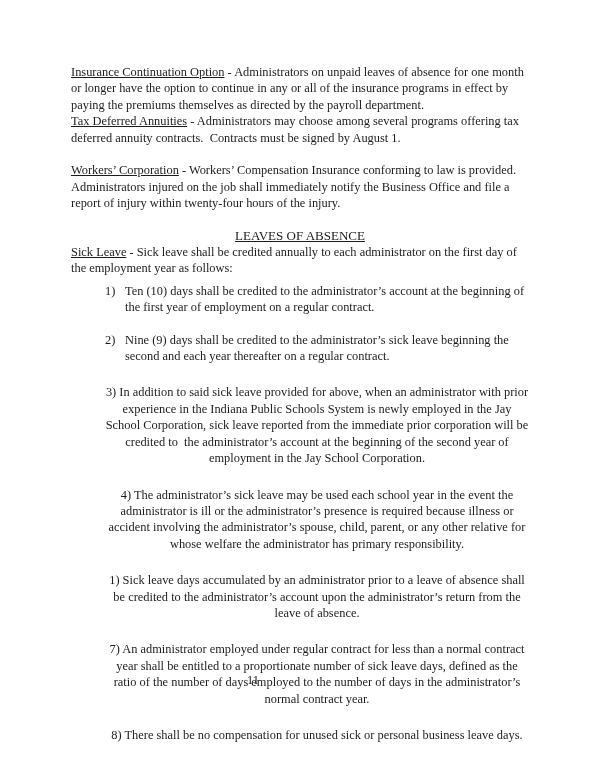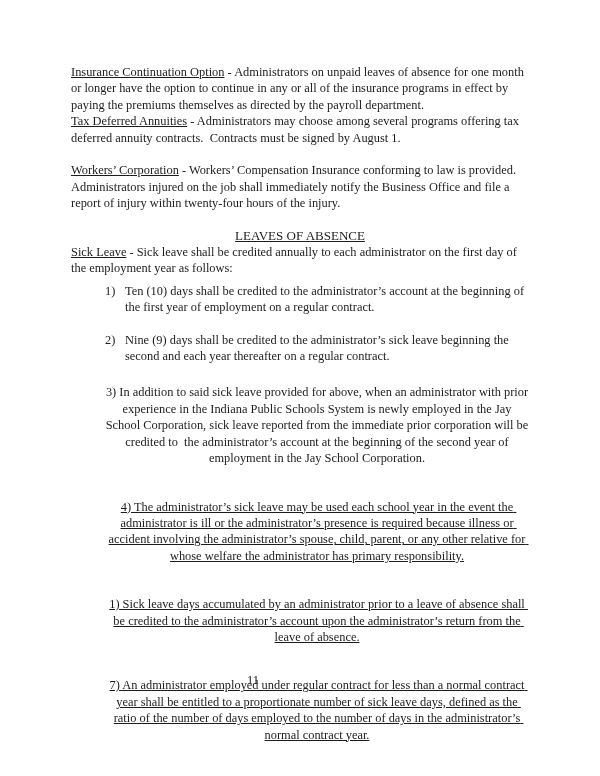--- a/index.html
+++ b/index.html
@@ -82,21 +82,21 @@
 
   
   .indent-para {
     margin-left: 34px;
     width: 424px;
     font-size: 12.4px;
     line-height: 16.4px;
     white-space: pre-wrap;
     text-align: center;
   }
-  .indent-para + .indent-para { margin-top: 32px; text-decoration: underline; }
+  .indent-para + .indent-para { margin-top: 20px; }
 
   .page-number {
     position: absolute;
     left: 0;
     top: 672px;
     width: 506px;
     text-align: center;
     font-size: 12.4px;
     line-height: 16px;
   }

